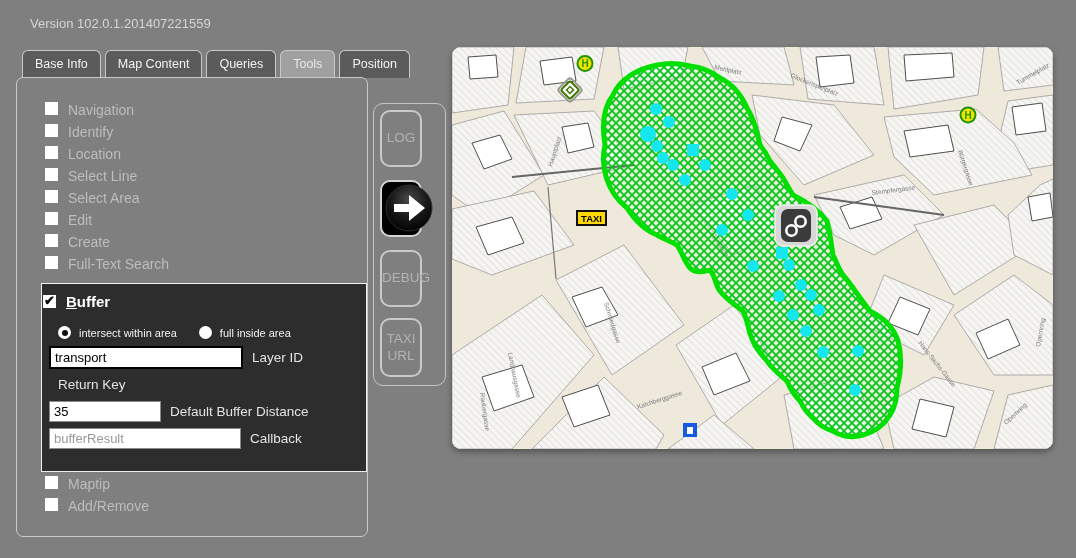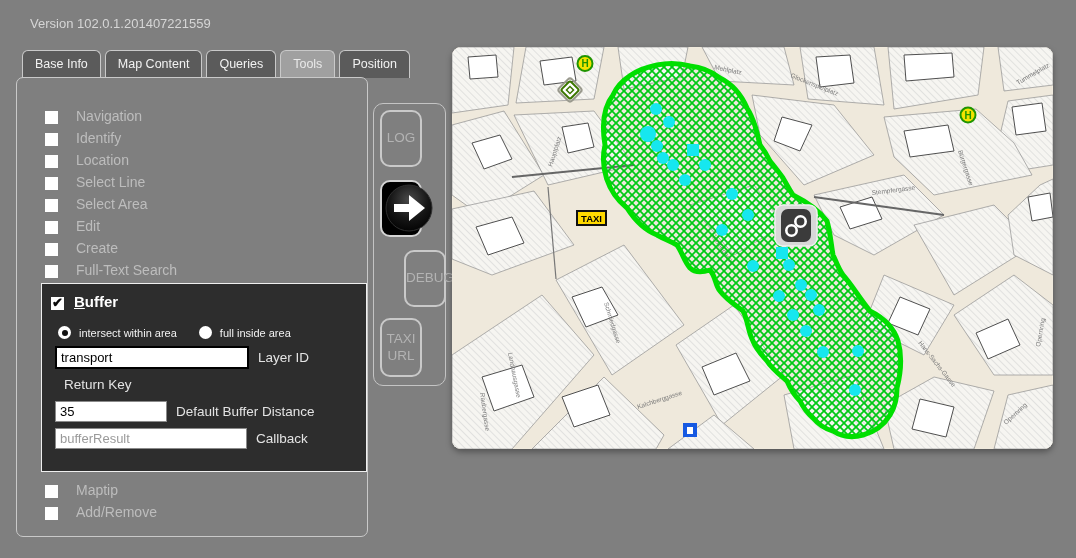--- a/index.html
+++ b/index.html
@@ -20,51 +20,51 @@
     background:#5b5b5b;color:#f2f2f2;font-size:12.5px;
     border:1px solid #c9c9c9;border-bottom:none;
     border-radius:6px 6px 0 0;cursor:pointer;white-space:nowrap;text-align:right;
   }
   .tab.active{background:#a0a0a0;color:#e9e9e9;}
   
   .panel{
     position:absolute;left:16px;top:77px;width:350px;height:458px;
     border:1px solid #c9c9c9;border-radius:7px;background:transparent;
   }
-  .chk-row{display:flex;align-items:flex-end;height:22px;gap:18px;}
+  .chk-row{display:flex;align-items:flex-start;height:22px;gap:10px;}
   .chk-box{
     width:13px;height:13px;background:#fff;flex:0 0 13px;
     display:inline-block;position:relative;
   }
   .chk-box.checked::after{
     content:"✔";position:absolute;left:0;top:-2px;width:13px;
     font-size:13px;font-weight:bold;color:#0a0a0a;text-align:center;line-height:16px;
   }
   .chk-label{font-size:14px;color:#bdbdbd;}
   .list-top{position:absolute;left:28px;top:24px;}
   .list-bottom{position:absolute;left:28px;top:398px;}
   
   .buffer-box{
     position:absolute;left:24px;top:205px;width:326px;height:189px;
     background:#2d2d2d;border:1px solid #efefef;box-sizing:border-box;
   }
-  .buffer-head{display:flex;align-items:flex-end;gap:10px;margin:9px 0 0 9px;}
+  .buffer-head{display:flex;align-items:center;gap:10px;margin:9px 0 0 1px;}
   .buffer-head .chk-label{color:#fff;font-weight:bold;font-size:15px;}
   .buffer-head .first{ text-decoration:underline; }
   .radio-row{display:flex;align-items:center;margin:16px 0 0 16px;font-size:11px;color:#f2f2f2;}
   .radio{
     width:13px;height:13px;border-radius:50%;background:#fff;position:relative;
     flex:0 0 13px;margin-right:8px;
   }
   .radio.sel::after{
     content:"";position:absolute;left:3.5px;top:3.5px;width:6px;height:6px;
     border-radius:50%;background:#111;
   }
   .radio-gap{width:22px;}
-  .fields{position:absolute;left:13px;top:60px;width:312px;}
+  .fields{position:absolute;left:7px;top:60px;width:312px;}
   .field-row{display:flex;align-items:center;height:27px;}
   .field-input{
     height:19px;background:#fff;border:1px solid #8a8a8a;
     font-family:"Liberation Sans",sans-serif;font-size:13px;color:#000;
     padding:0 4px;box-sizing:content-box;
   }
   .field-input.focus{border:2px solid #000;}
   .w-full{width:182px;}
   .w-half{width:102px;}
   .field-label{font-size:13.5px;color:#e3e3e3;margin-left:9px;white-space:nowrap;}
@@ -190,21 +190,21 @@
         <radialGradient id="abg" cx="50%" cy="32%" r="75%">
           <stop offset="0%" stop-color="#4a4a4a"></stop>
             <stop offset="55%" stop-color="#161616"></stop>
             <stop offset="100%" stop-color="#000"></stop>
         </radialGradient>
       </defs>
       <circle cx="27" cy="26" r="23" fill="url(#abg)" stroke="#2e2e2e" stroke-width="1"></circle>
       <path d="M12 22 h15 v-9 l16 13 -16 13 v-9 h-15 z" fill="#fff"></path>
     </svg>
   </button>
-  <button class="act-btn" style="top:146px;margin-left:24px;">DEBUG</button>
+  <button class="act-btn" style="top:146px;">DEBUG</button>
   <button class="act-btn" style="top:214px;height:59px;">TAXI URL</button>
 </div>
 
 <div class="map-wrap">
   <svg id="map" width="601" height="402" viewBox="0 0 601 402">
     <defs>
       <pattern id="hatch" width="5" height="5" patternUnits="userSpaceOnUse" patternTransform="rotate(-45)">
         <rect width="5" height="5" fill="#f6f5f1"></rect>
         <line x1="0" y1="0" x2="0" y2="5" stroke="#cdcdcd" stroke-width="1"></line>
       </pattern>

